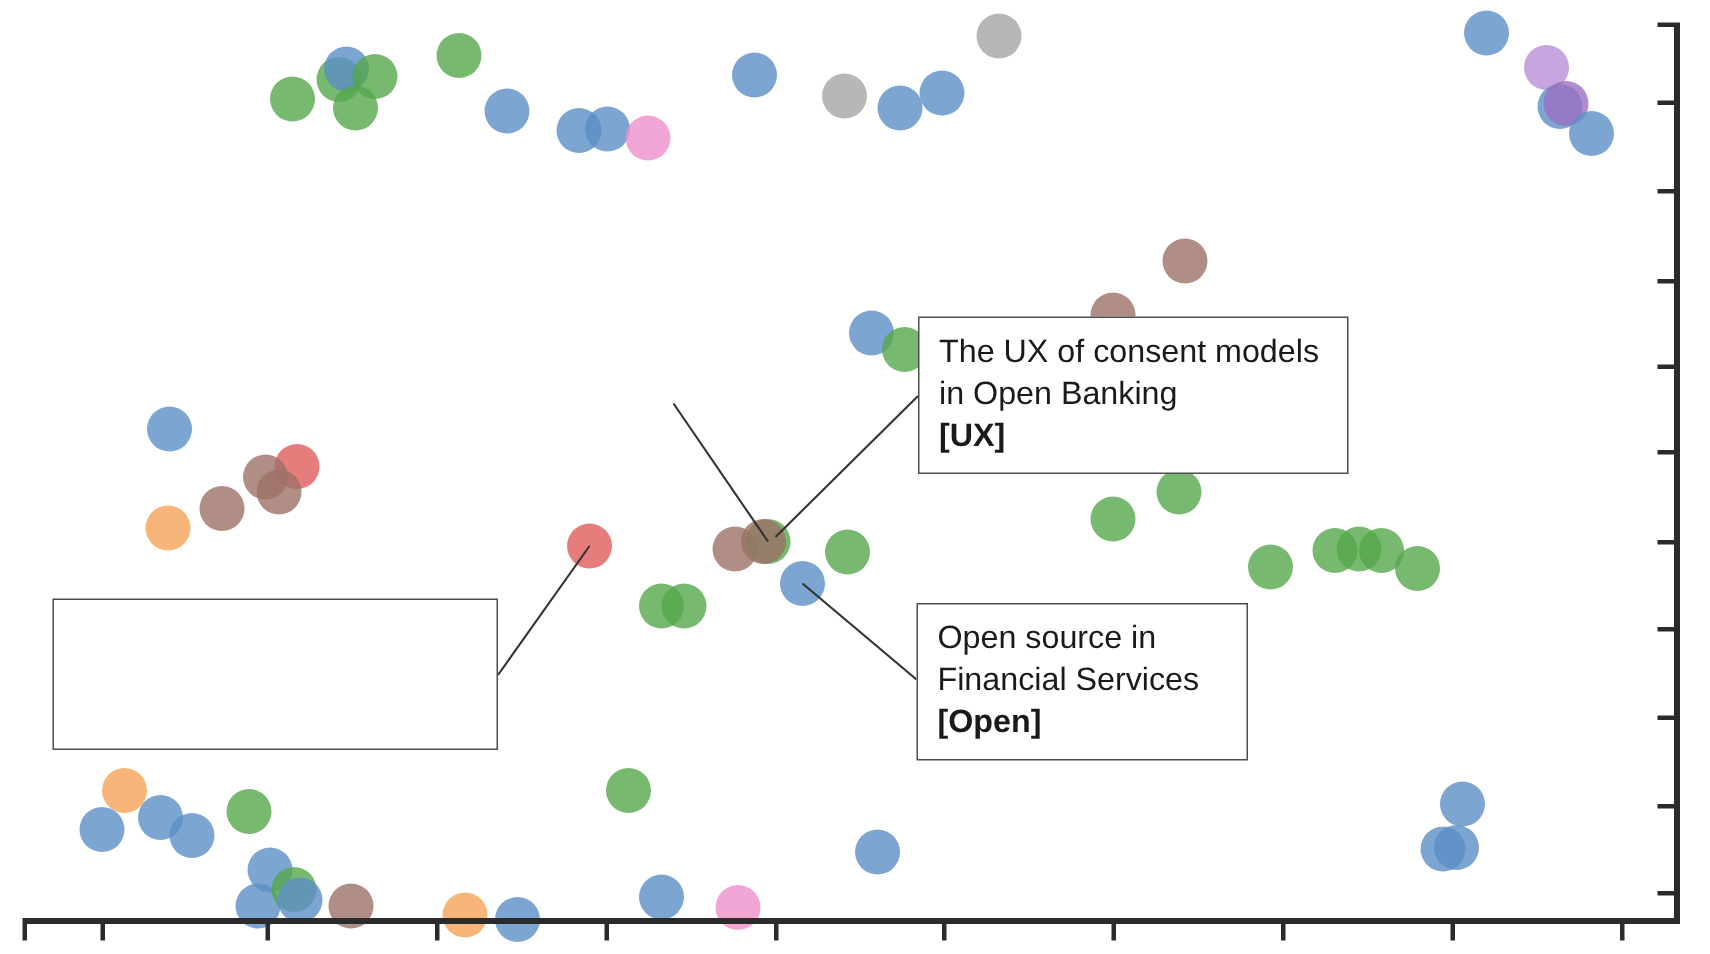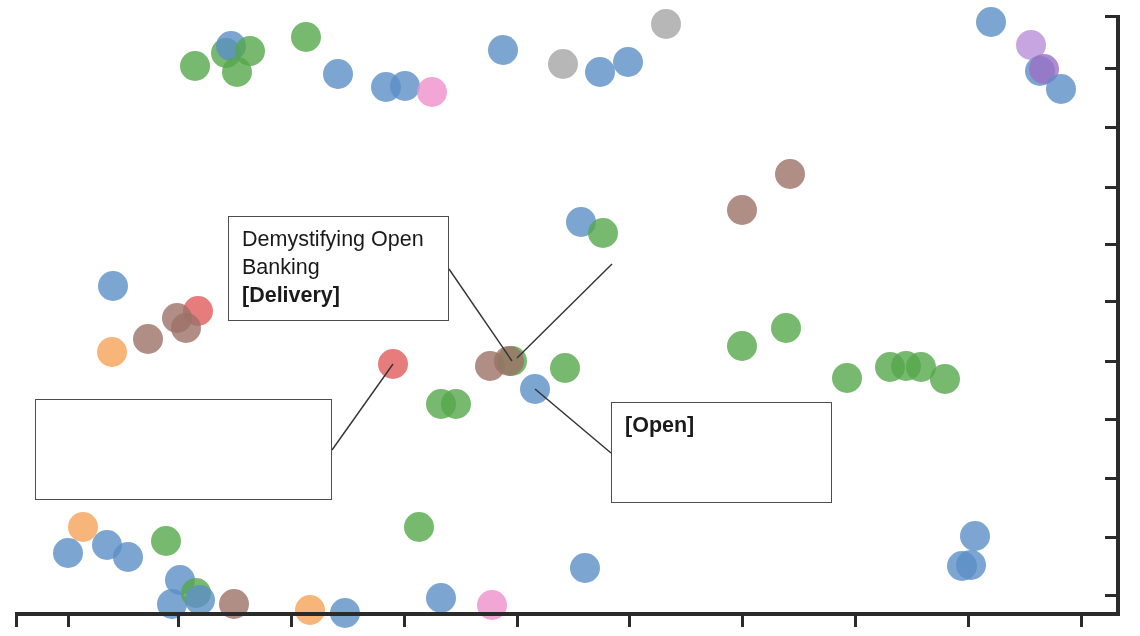--- a/index.html
+++ b/index.html
@@ -197,18 +197,18 @@
       <div class="tick-y" style="top: 594px;"></div>
     </div>
 
   <div id="annotations-layer">
     <svg class="leader-svg" viewBox="0 0 1140 636">
         <line x1="449" y1="269" x2="512" y2="361" stroke="#333333" stroke-width="1.4"></line>
         <line x1="612" y1="264" x2="517" y2="358" stroke="#333333" stroke-width="1.4"></line>
         <line x1="332" y1="450" x2="393" y2="364" stroke="#333333" stroke-width="1.4"></line>
         <line x1="611" y1="453" x2="535" y2="389" stroke="#333333" stroke-width="1.4"></line>
       </svg>
-  <div class="anno-box" style="left: 228px; top: 216px; width: 221px; min-height: 105px;"><span>Demystifying Open Banking</span><span class="anno-cat">[Delivery]</span></div>
+      <div class="anno-box" style="left: 612px; top: 211px; width: 287px; min-height: 102px;"><span>The UX of consent models in Open Banking</span><span class="anno-cat">[UX]</span></div>
       <div class="anno-box" style="left: 35px; top: 399px; width: 297px; min-height: 101px;"></div>
-      <div class="anno-box" style="left: 611px; top: 402px; width: 221px; min-height: 101px;"><span class="anno-cat">[Open]</span></div>
+      <div class="anno-box" style="left: 611px; top: 402px; width: 221px; min-height: 101px;"><span>Open source in Financial Services</span><span class="anno-cat">[Open]</span></div>
     </div>
 
 </div>
 
 </body></html>

